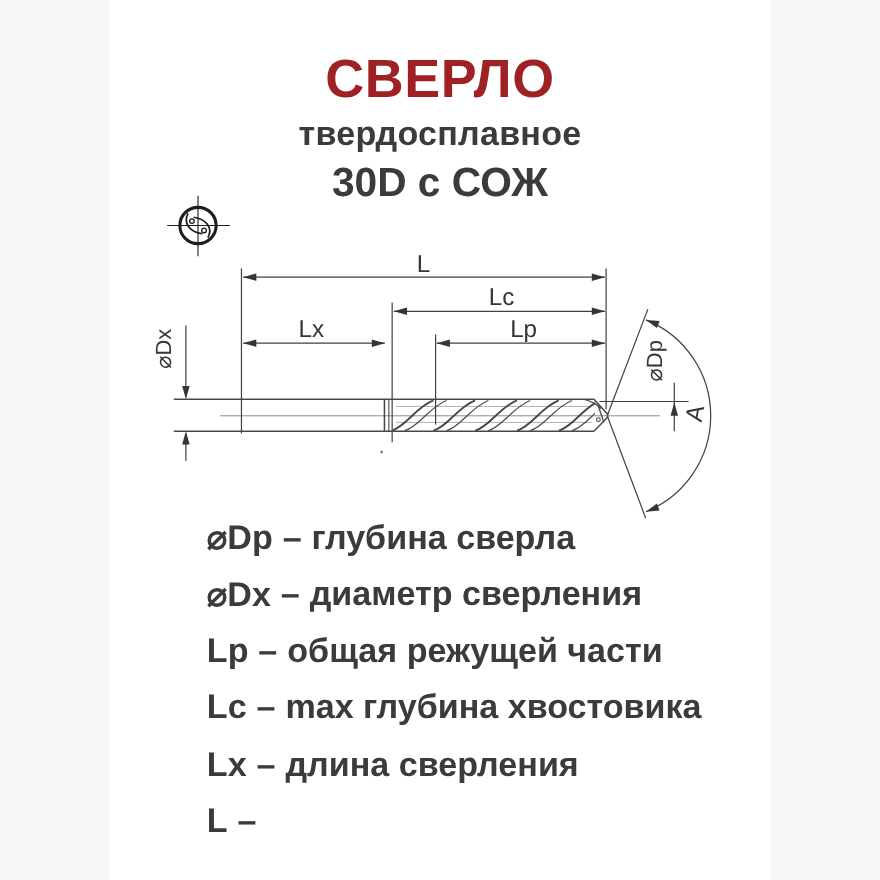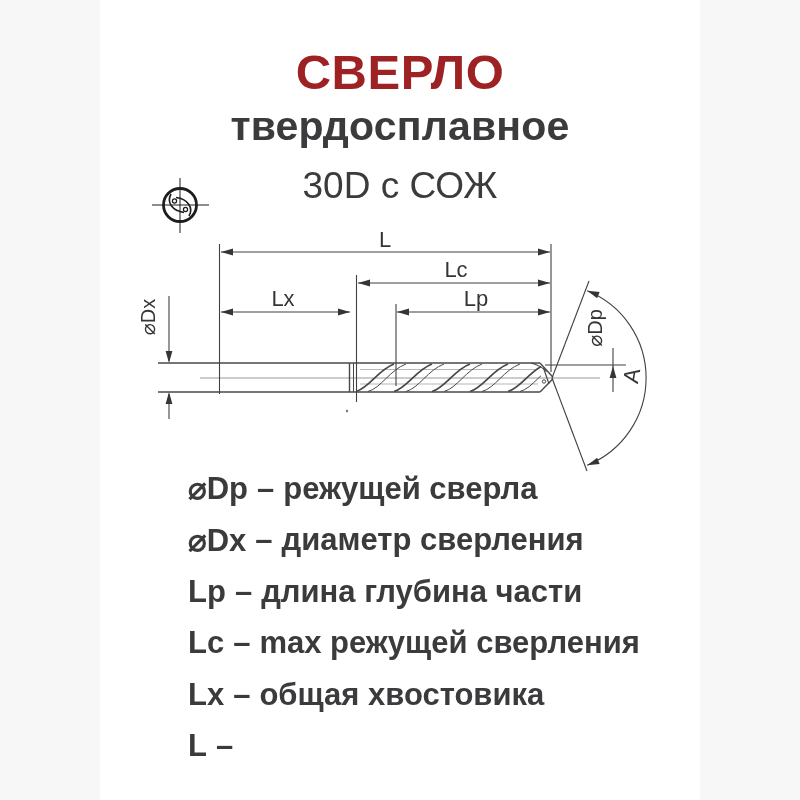--- a/index.html
+++ b/index.html
@@ -3,22 +3,22 @@
 <meta charset="utf-8">
 <style>
   html,body{margin:0;padding:0;background:#fff;}
   .stage{position:relative;width:800px;height:800px;background:#ffffff;overflow:hidden;
          font-family:"Liberation Sans",sans-serif;}
   .side{position:absolute;top:0;bottom:0;width:100px;background:#f7f7f7;}
   .side.left{left:0}
   .side.right{right:0}
   .title-block{position:absolute;left:100px;width:600px;top:48px;text-align:center;color:#3b3b3d;}
   .brand{font-size:49px;font-weight:800;color:#9e2123;line-height:1;letter-spacing:.5px;}
-  .sub1{font-size:41px;font-weight:600;line-height:1;margin-top:9px;letter-spacing:.2px;}
-  .sub2{font-size:37px;font-weight:400;line-height:1;margin-top:20px;}
+  .sub1{font-size:31px;font-weight:600;line-height:1;margin-top:9px;letter-spacing:.2px;}
+  .sub2{font-size:37px;font-weight:700;line-height:1;margin-top:10px;}
   svg.drawing{position:absolute;left:0;top:0;}
   .legend{position:absolute;left:188px;top:463px;color:#3b3b3d;}
   .legend-row{height:51.5px;display:flex;align-items:center;font-size:31px;font-weight:600;white-space:nowrap;}
   .legend-row .sep{margin:0 9px;}
   text.dim{font-size:22px;fill:#353537;font-weight:500;}
   text.dim.small{font-size:20px;}
 </style>
 </head>
 <body>
 
@@ -128,40 +128,40 @@
       <text class="dim small" transform="translate(155 317) rotate(-90)">⌀Dx</text>
       <text class="dim small" transform="translate(602 328) rotate(-90)">⌀Dp</text>
       <text class="dim" transform="translate(639 377) rotate(-80)">A</text>
     </g>
   </svg>
 
   <div class="legend">
     <div class="legend-row">
       <span class="term">⌀Dp</span>
       <span class="sep">–</span>
-      <span class="desc">режущей сверла</span>
+      <span class="desc">глубина сверла</span>
     </div>
     <div class="legend-row">
       <span class="term">⌀Dx</span>
       <span class="sep">–</span>
       <span class="desc">диаметр сверления</span>
     </div>
     <div class="legend-row">
       <span class="term">Lp</span>
       <span class="sep">–</span>
-      <span class="desc">длина глубина части</span>
+      <span class="desc">общая режущей части</span>
     </div>
     <div class="legend-row">
       <span class="term">Lc</span>
       <span class="sep">–</span>
-      <span class="desc">max режущей сверления</span>
+      <span class="desc">max глубина хвостовика</span>
     </div>
     <div class="legend-row">
       <span class="term">Lx</span>
       <span class="sep">–</span>
-      <span class="desc">общая хвостовика</span>
+      <span class="desc">длина сверления</span>
     </div>
     <div class="legend-row">
       <span class="term">L</span>
       <span class="sep">–</span>
     </div>
   </div>
 </div>
 
 </body></html>

